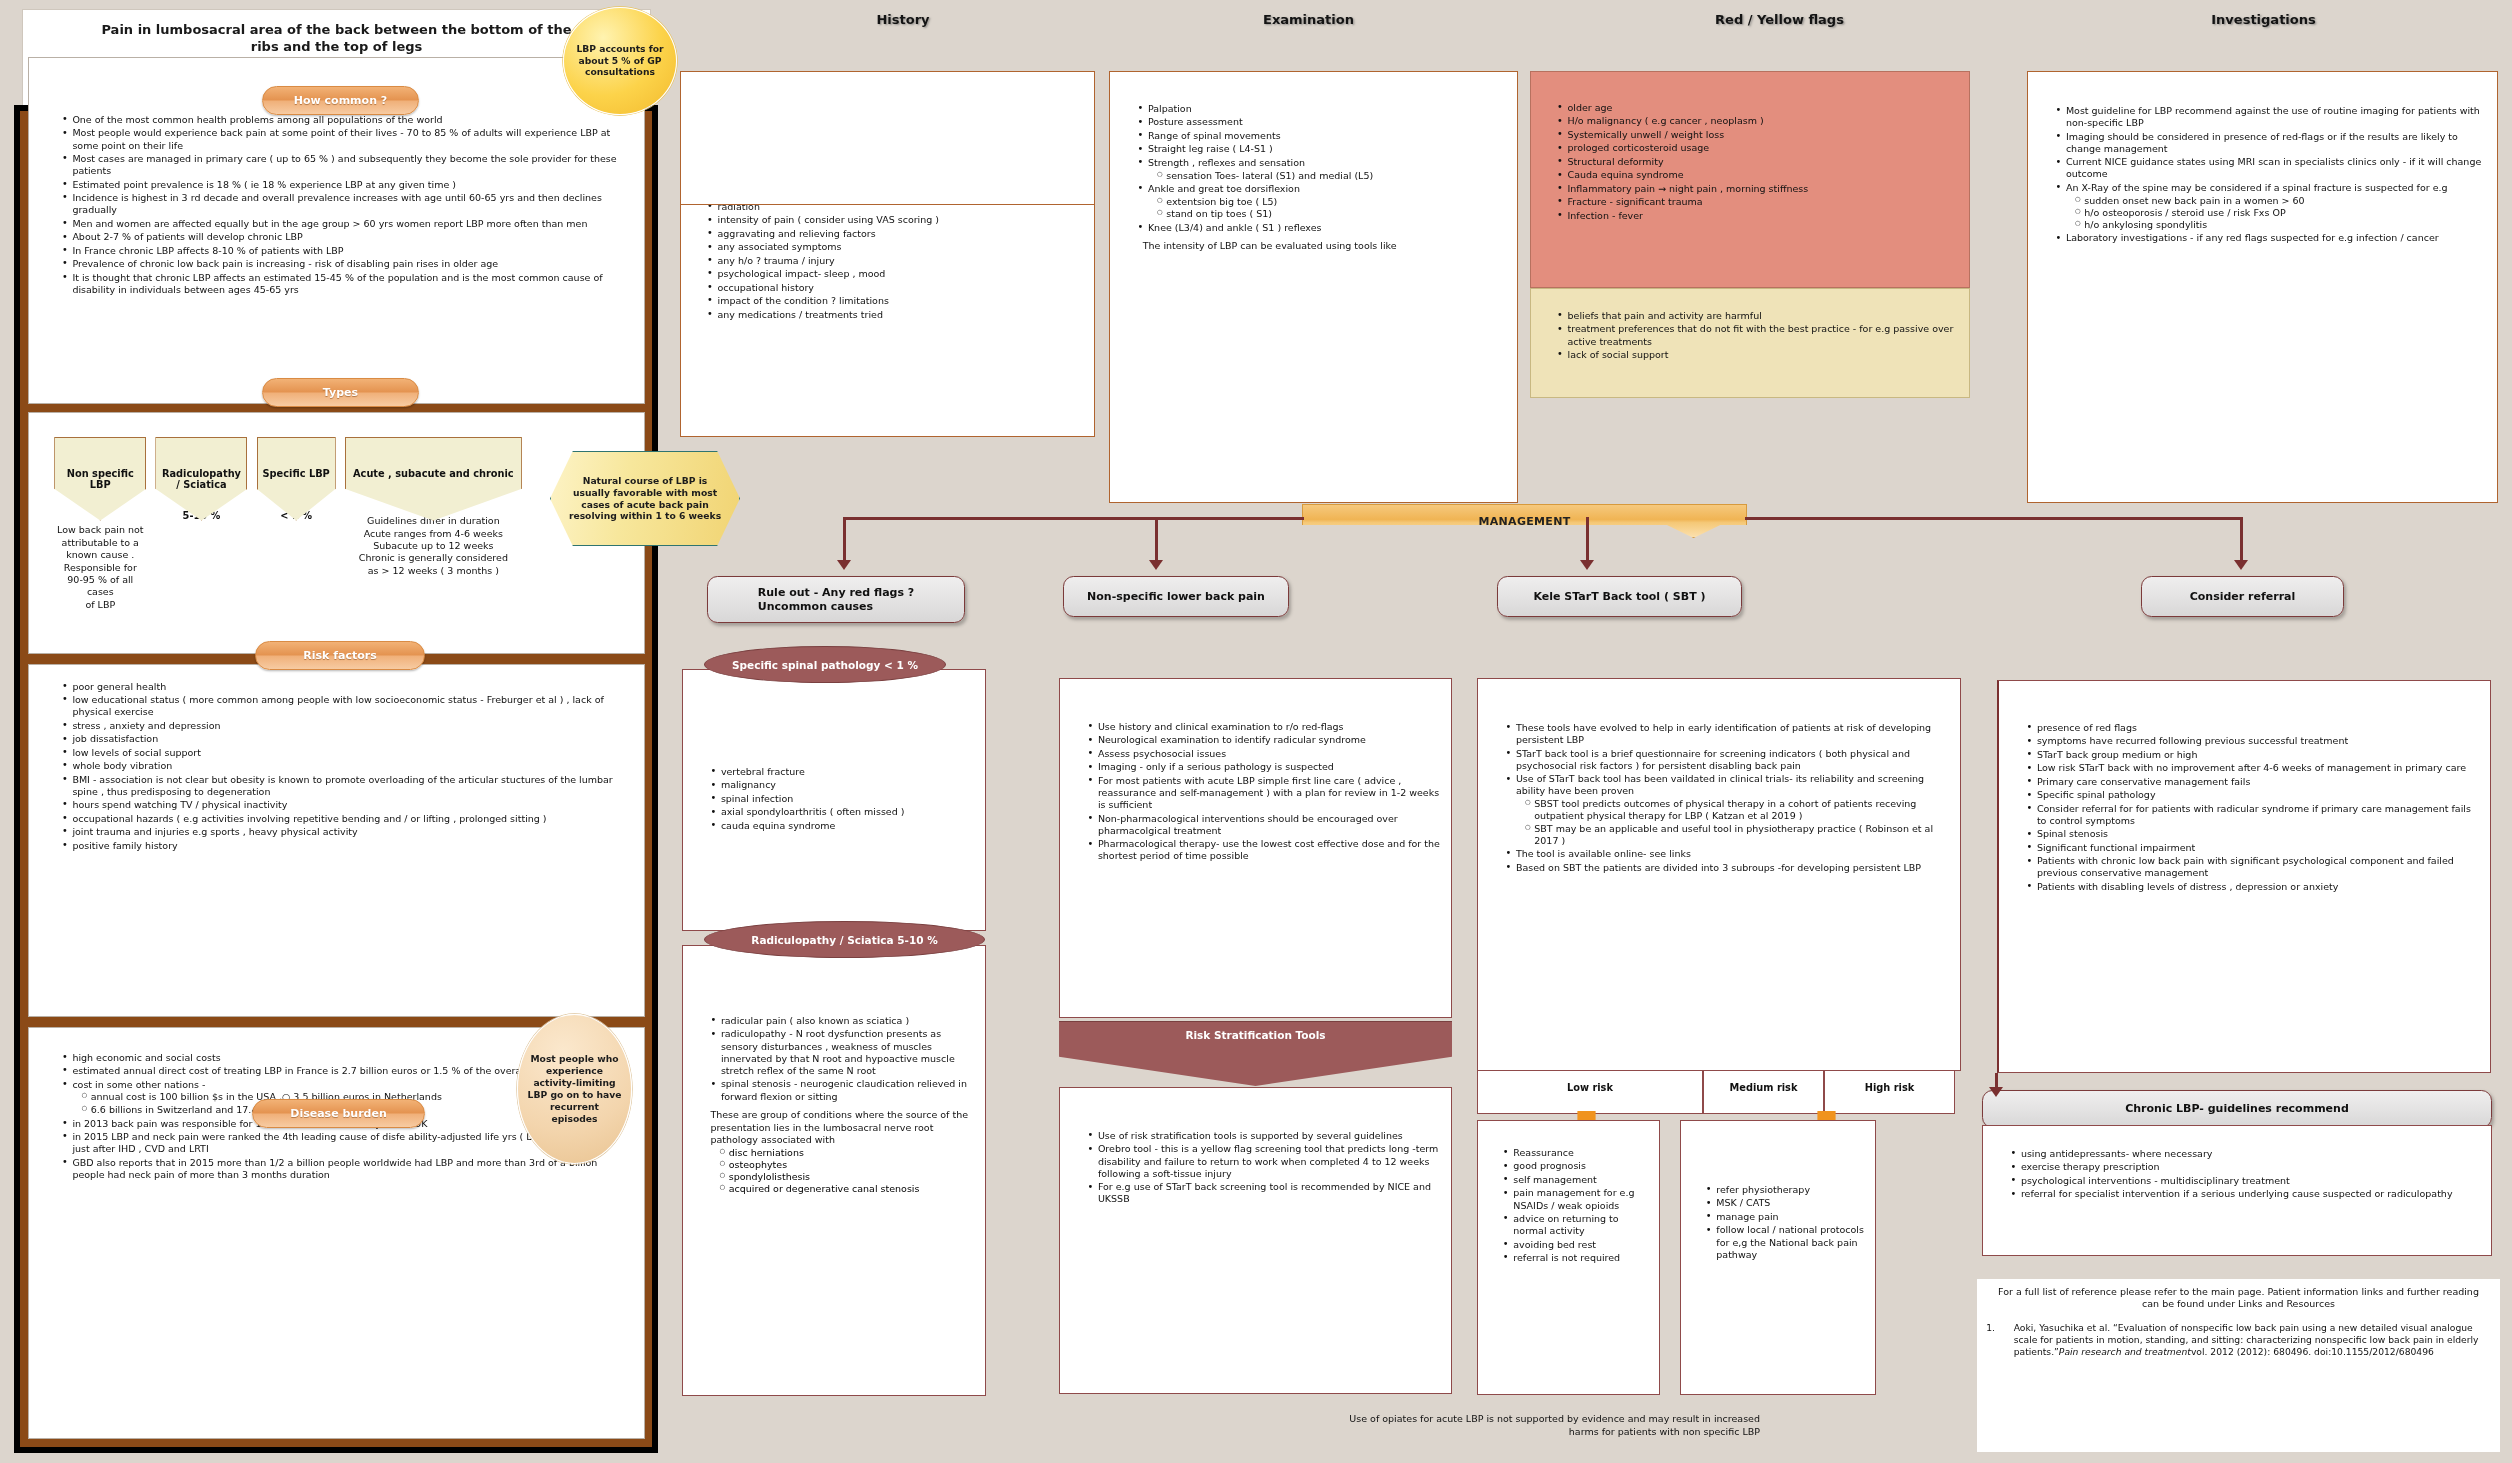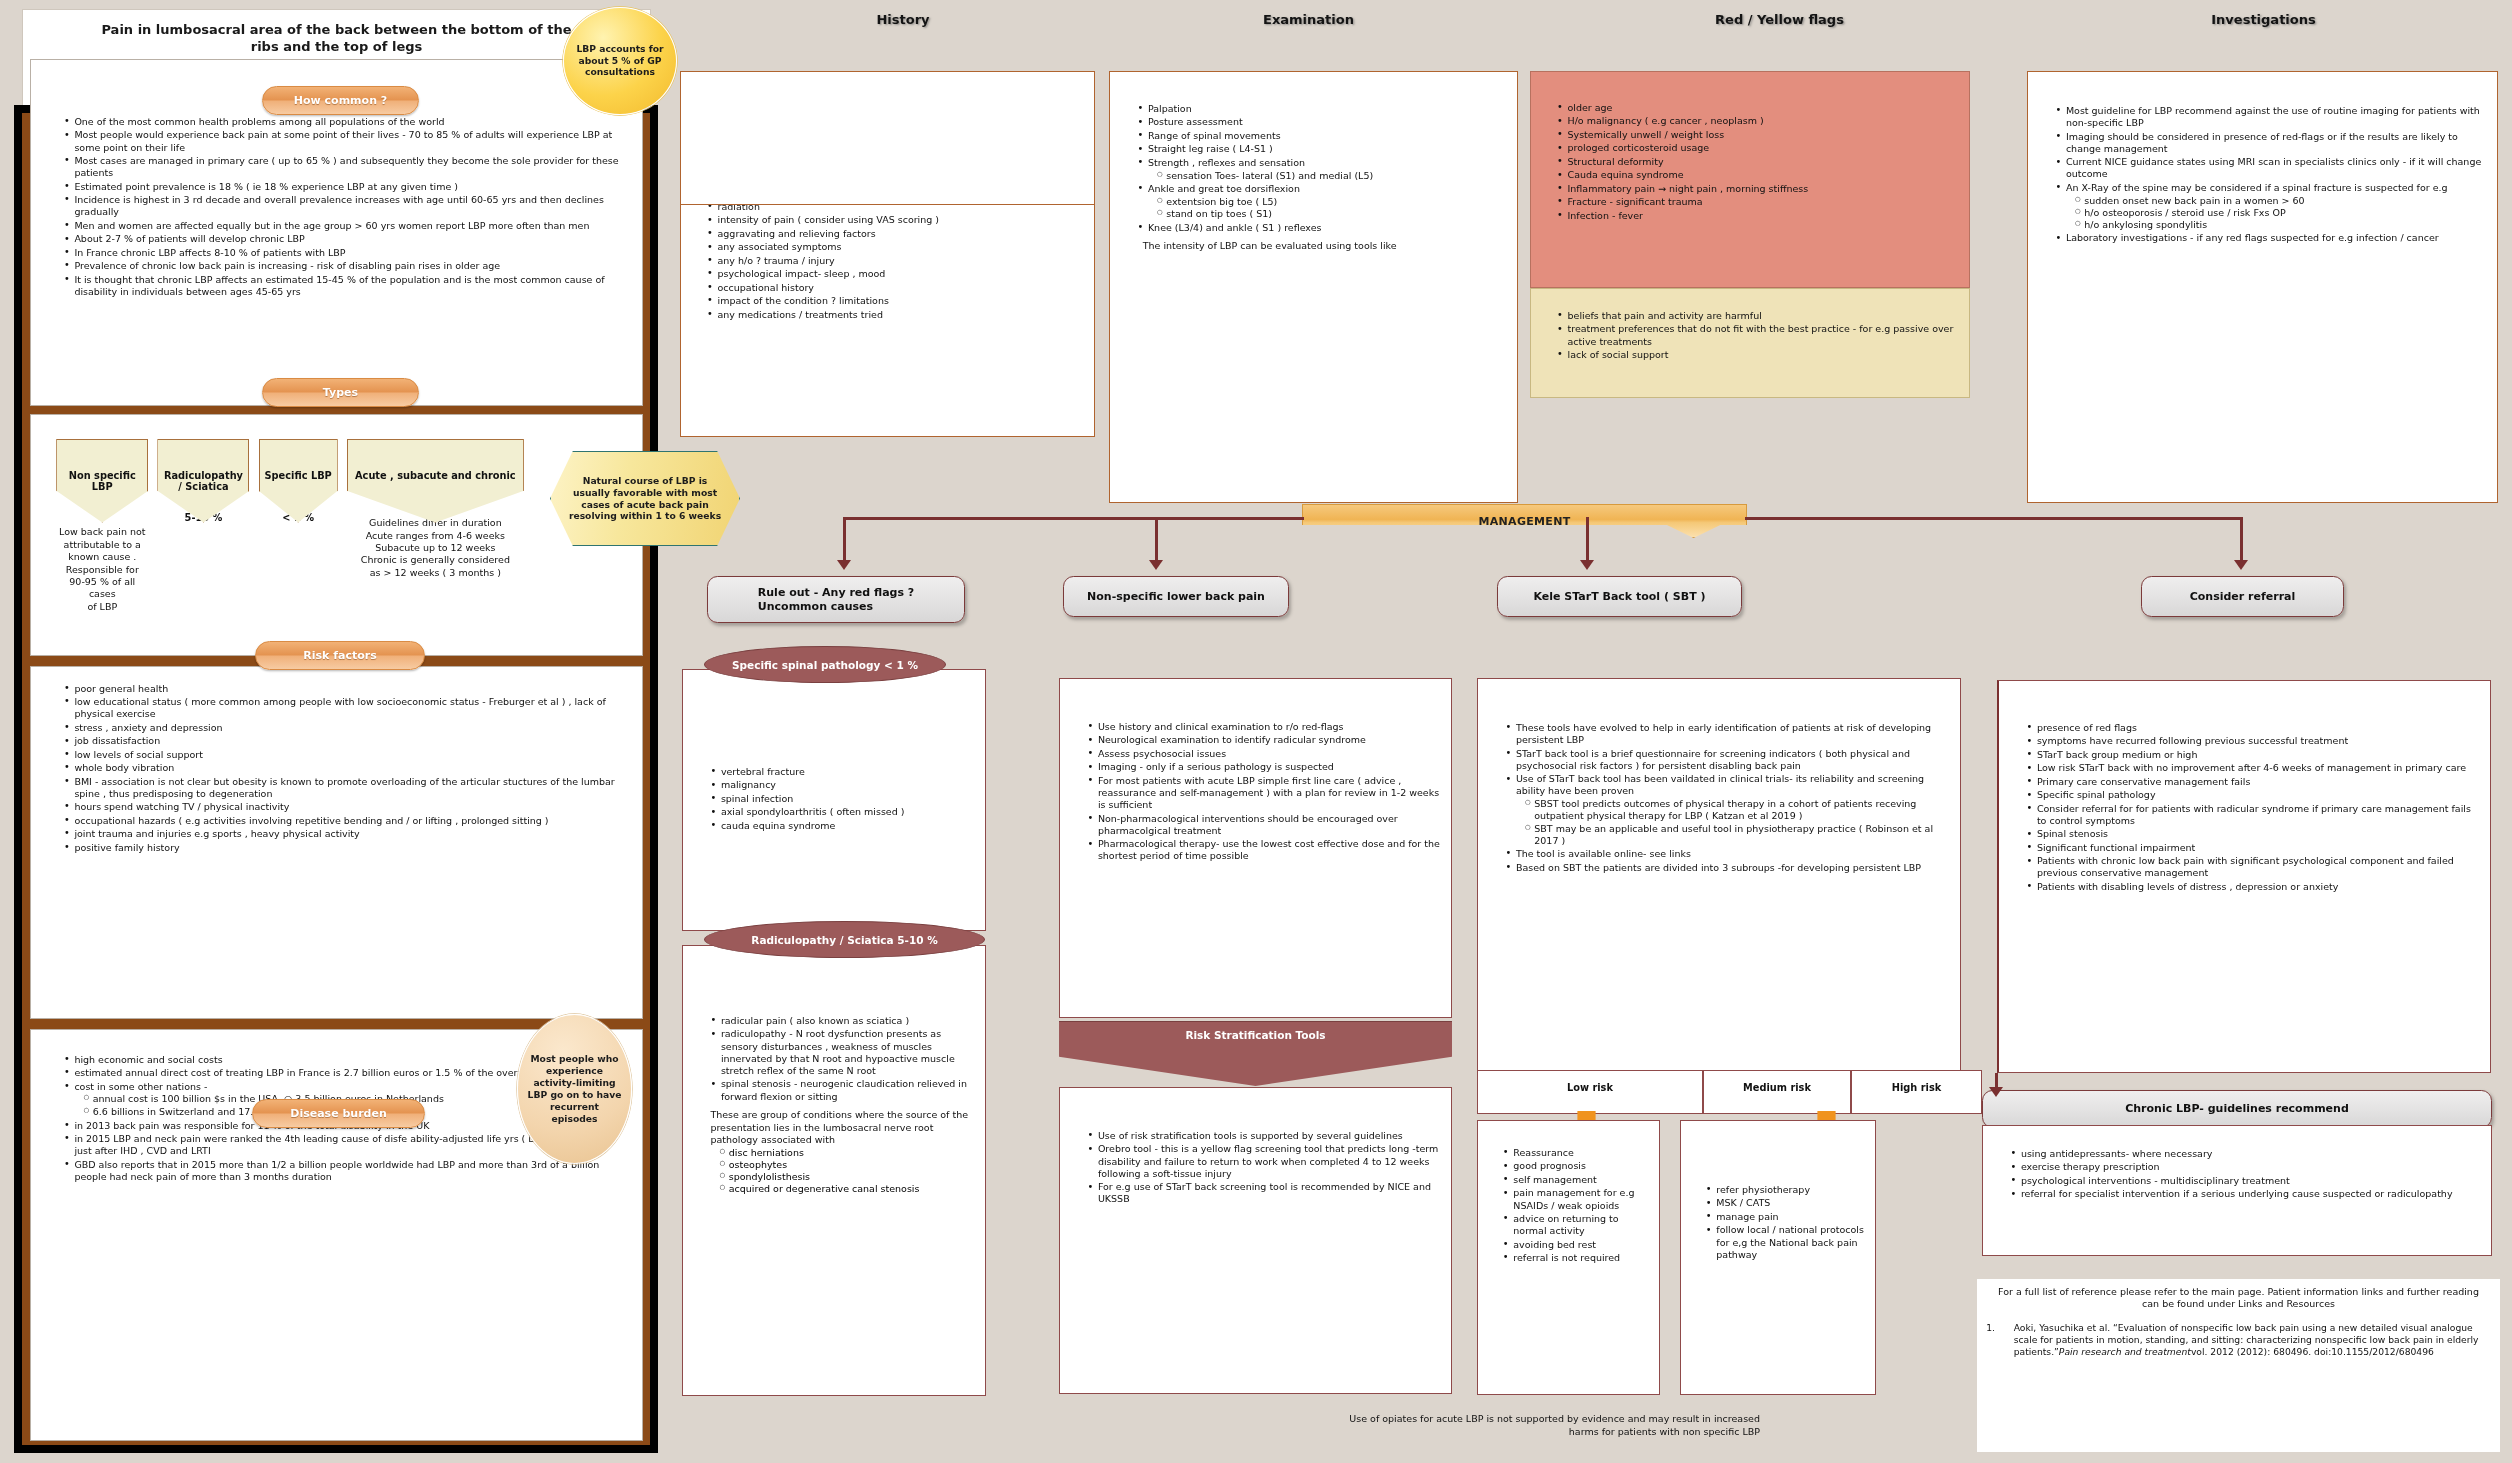--- a/index.html
+++ b/index.html
@@ -7,21 +7,21 @@
   body {
     width: 2512px; height: 1464px;
     background: #dcd5cd;
     font-family: "DejaVu Sans", sans-serif;
     position: relative;
     overflow: hidden;
   }
   
   .left-panel {
     position:absolute; left:14.4px; top:105px; width:644px; height:1348px;
-    background:#8b4a17; border:8px solid #000000;
+    background:#8b4a17; border:6px solid #000000;
   }
   .lp-white {
     position:absolute; left:7.9px; right:7.9px;
     background:#ffffff; border:0.7px solid #b9b0a6;
   }
   .header-white {
     position:absolute; left:22px; top:9.2px; width:629px; height:98px;
     background:#ffffff; border:0.7px solid #cfc7bd;
     display:flex; align-items:flex-start; justify-content:center;
     padding-top:10.5px;
@@ -454,21 +454,21 @@
         </ul>
       </li>
       <li>The tool is available online- see links</li>
       <li>Based on SBT the patients are divided into 3 subroups -for developing persistent LBP</li>
     </ul>
   </div>
 </div>
 
 <div class="risk-table" style="left:1477px; top:1070px;">
   <div class="risk-cell" style="width:226px; height:44px;">Low risk</div>
-  <div class="risk-cell" style="width:148px; height:44px;">Medium risk</div>
+  <div class="risk-cell" style="width:121px; height:44px;">Medium risk</div>
   <div class="risk-cell" style="width:131px; height:44px;">High risk</div>
 </div>
 
 <svg class="orange-arrow" style="left:1568px; top:1111px;" width="37" height="39" viewBox="0 0 56 60">
   <polygon points="14,0 42,0 42,28 56,28 28,60 0,28 14,28" fill="#f0931e"></polygon>
 </svg>
 <svg class="orange-arrow" style="left:1808px; top:1111px;" width="37" height="39" viewBox="0 0 56 60">
   <polygon points="14,0 42,0 42,28 56,28 28,60 0,28 14,28" fill="#f0931e"></polygon>
 </svg>
 <div class="card plain" style="left:1477px; top:1120px; width:183px; height:275px;">

